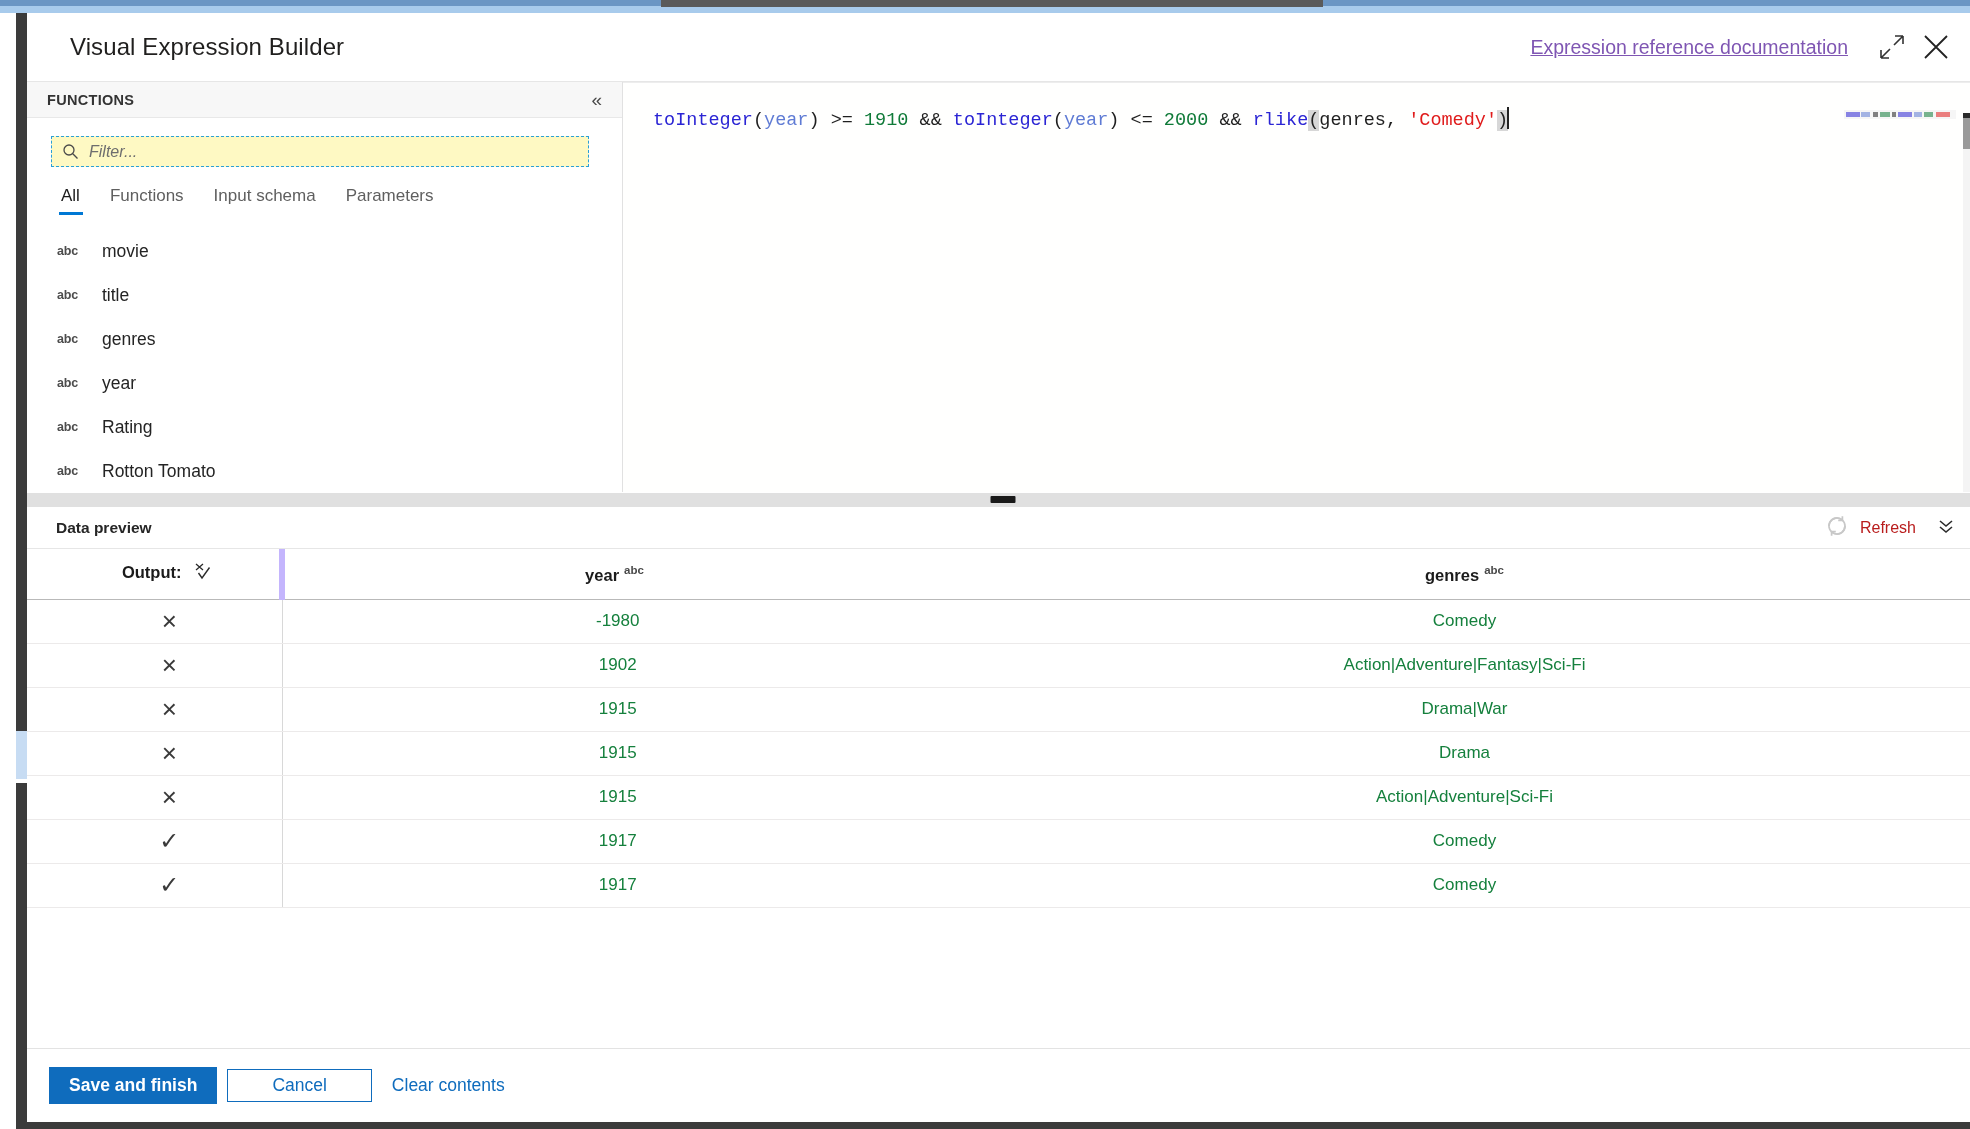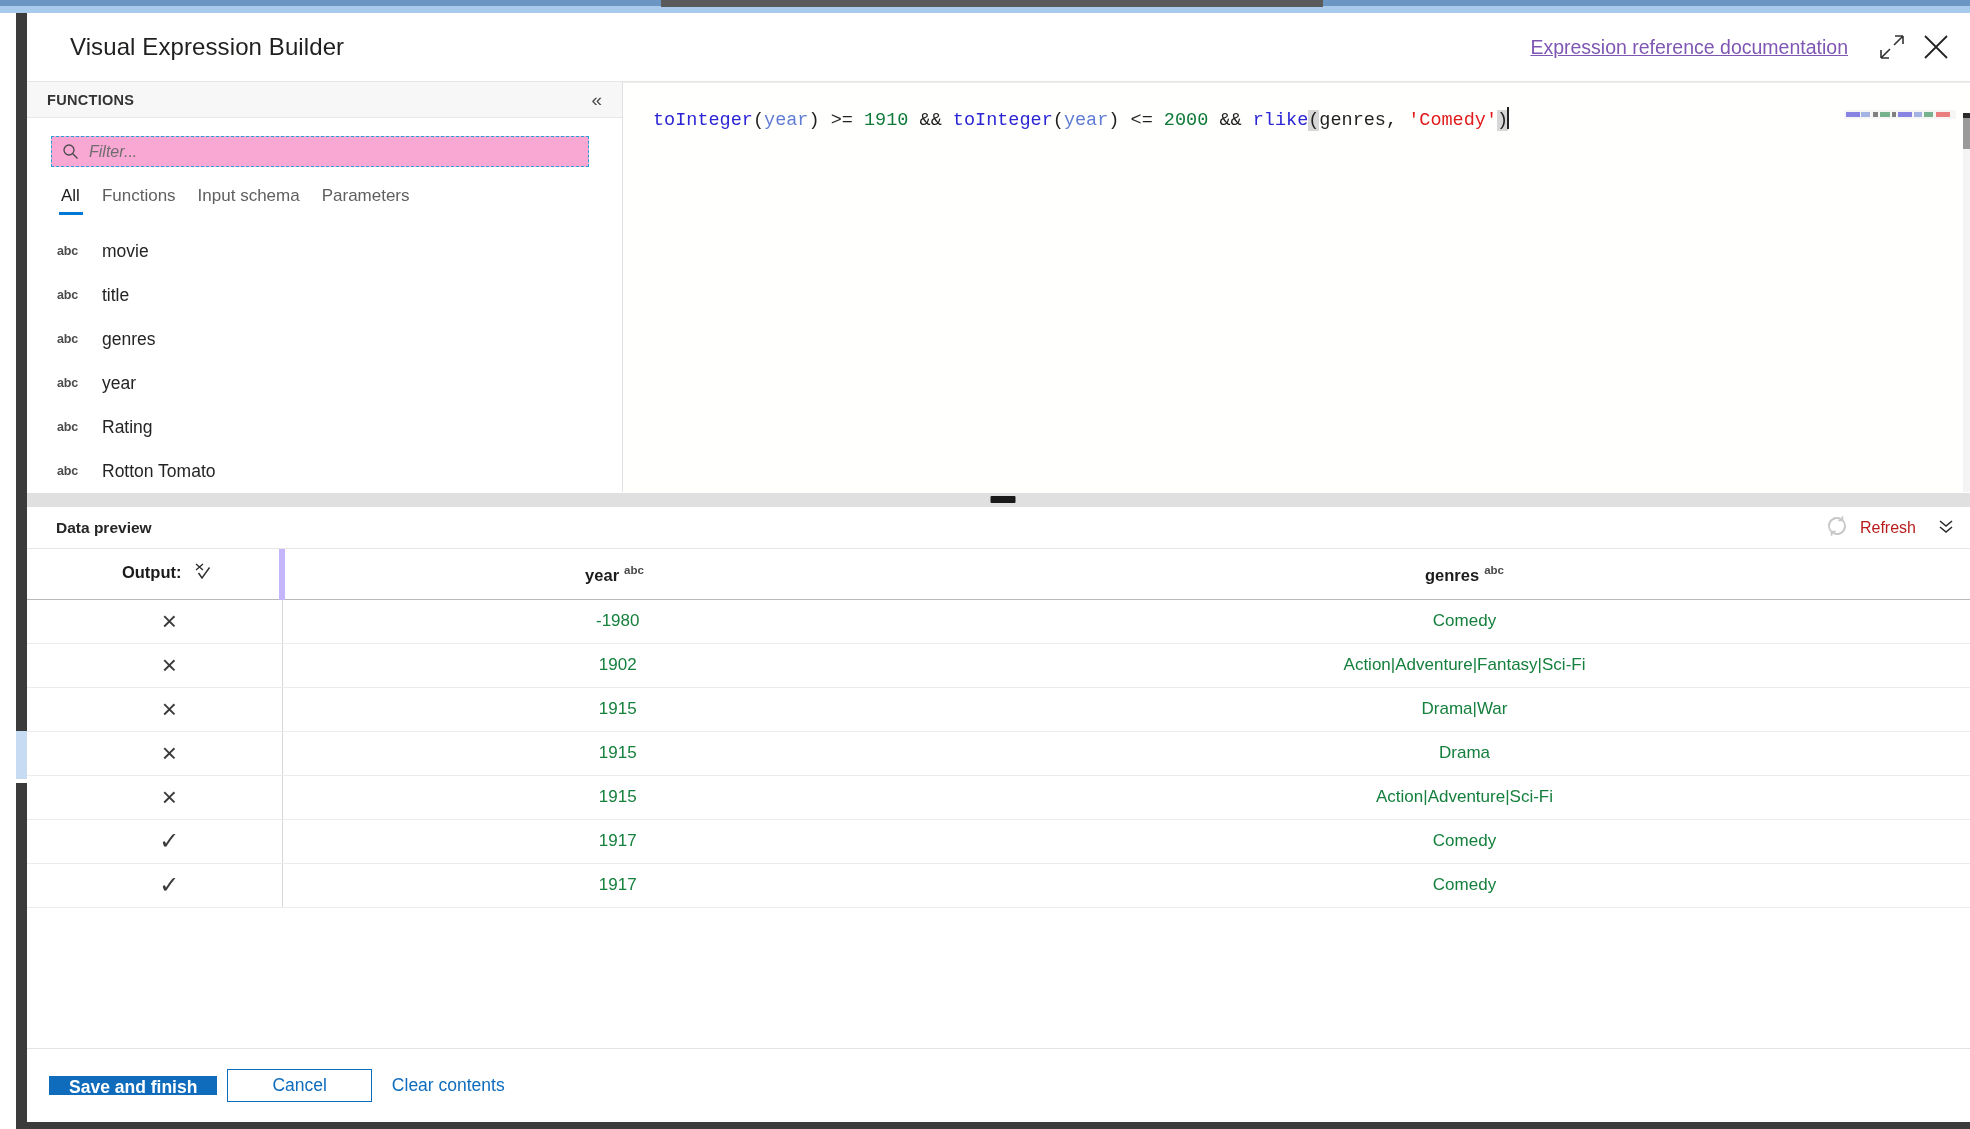--- a/index.html
+++ b/index.html
@@ -109,34 +109,34 @@
     font-size: 14.5px; font-weight: 700; color: #333333;
     letter-spacing: 0.3px;
   }
   #collapse-btn {
     margin-left: auto; font-size: 19px; color: #4a4a4a; cursor: pointer;
     line-height: 1; padding: 2px 6px;
   }
 
   #filter-wrap { padding: 18px 33px 0 24px; }
   #filter-box {
-    height: 31px; border: 1px dashed #2a9fd8; background: #f9a8d4;
+    height: 31px; border: 1px dashed #2a9fd8; background: #fef9c3;
     display: flex; align-items: center; padding: 0 10px;
   }
   #filter-icon { flex: 0 0 auto; margin-right: 10px; display:flex; }
   #filter-input {
     border: none; outline: none; width: 100%;
     font-family: "Liberation Sans", sans-serif;
     font-size: 16px; color: #4a4a4a; font-style: italic;
     background: transparent;
   }
   #filter-input::placeholder { color: #6e6e6e; font-style: italic; opacity: 1; }
 
   #tabs {
-    display: flex; gap: 0; padding: 19px 0 0 24px;
+    display: flex; gap: 8px; padding: 19px 0 0 24px;
     border-bottom: none;
   }
   .tab {
     font-size: 17px; color: #5f5f5f; padding: 0 11px 9px 11px;
     cursor: pointer; position: relative; white-space: nowrap;
   }
   .tab:first-child { padding-left: 10px; }
   .tab.active { color: #1b1b1b; }
   .tab.active::after {
     content: ""; position: absolute; left: 8px; right: 8px; bottom: 0;
@@ -262,21 +262,21 @@
   .mark-check::before { content: "\2713"; font-size: 24px; }
 
   
   #footer {
     flex: 0 0 74px; height: 74px; border-top: 1px solid #e3e3e3;
     display: flex; align-items: center; padding-left: 22px;
     background: #ffffff;
   }
   #btn-save {
     background: #0f6cbd; color: #ffffff; border: 1px solid #0f6cbd;
-    font-size: 17.5px; font-weight: 700; height: 19px; padding: 0 19px;
+    font-size: 17.5px; font-weight: 700; height: 37px; padding: 0 19px;
     cursor: pointer; font-family: "Liberation Sans", sans-serif;
   }
   #btn-cancel {
     background: #ffffff; color: #0f6cbd; border: 1px solid #0f6cbd;
     font-size: 17.5px; height: 33px; padding: 0 44px; margin-left: 10px;
     cursor: pointer; font-family: "Liberation Sans", sans-serif; text-align: center;
   }
   #link-clear {
     color: #0f6cbd; font-size: 17.5px; margin-left: 20px; cursor: pointer;
   }

